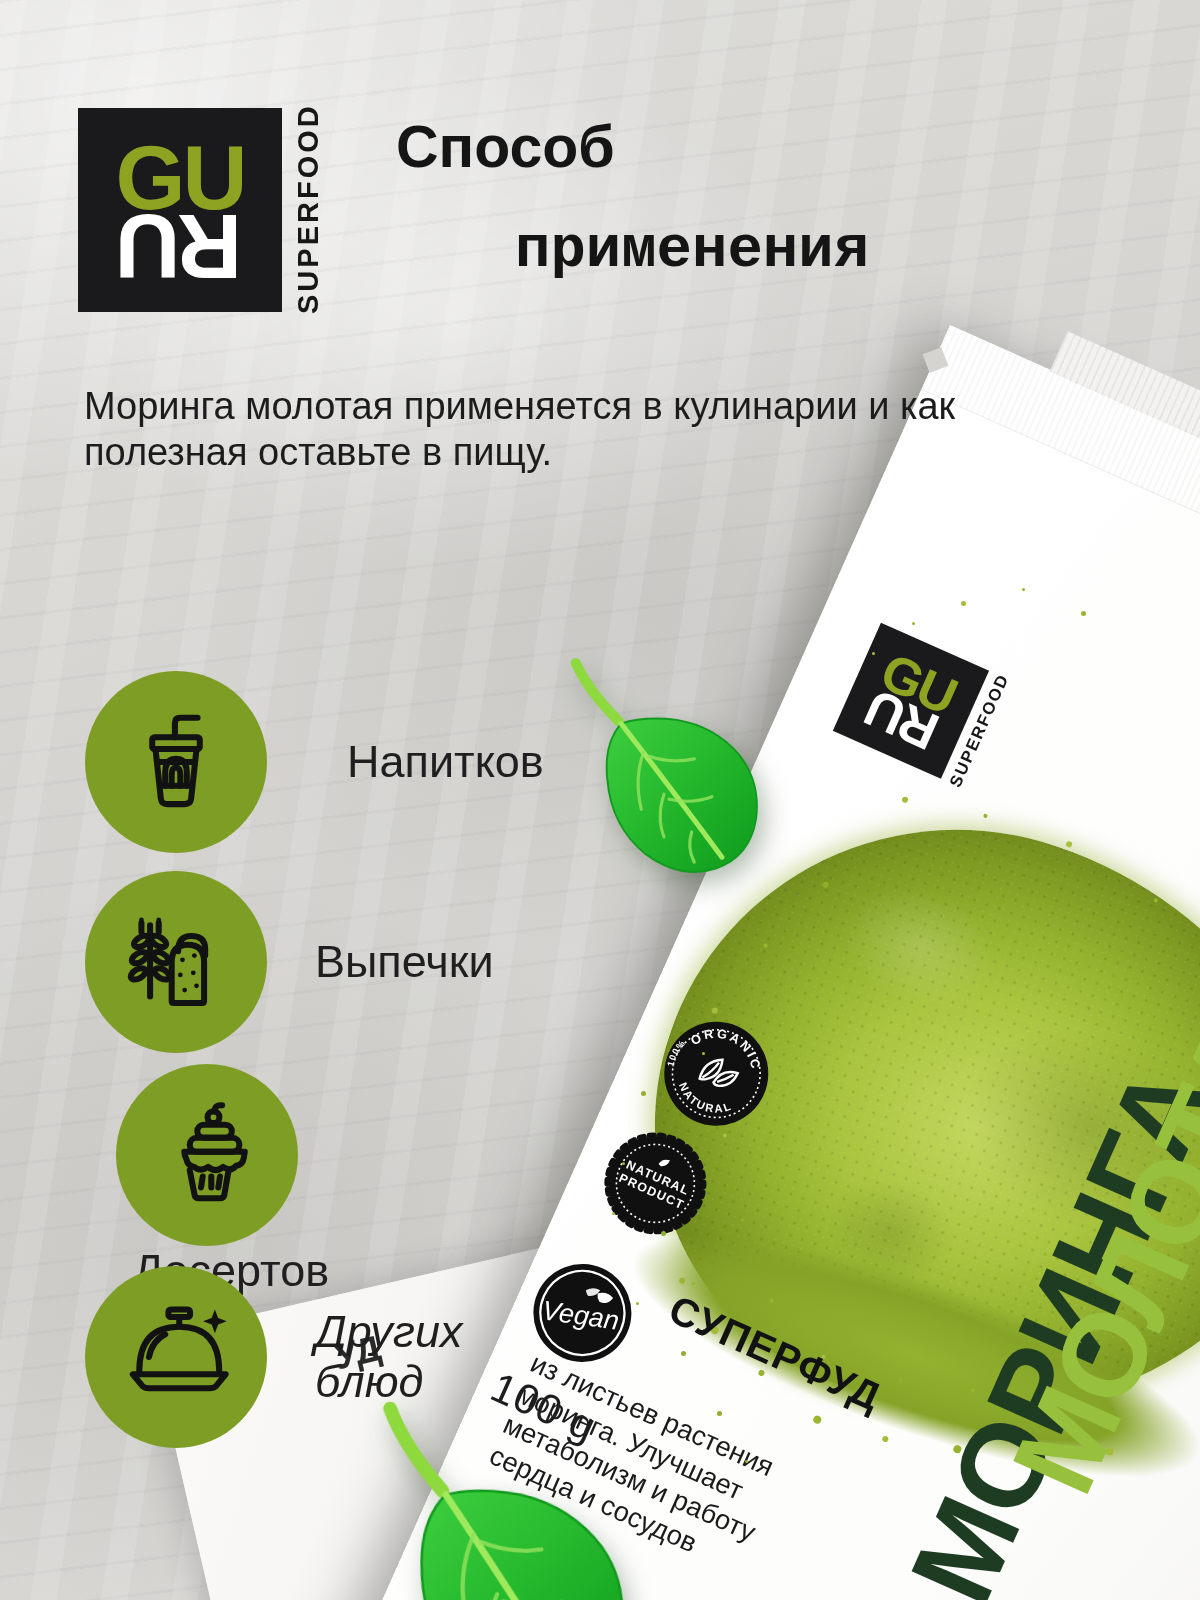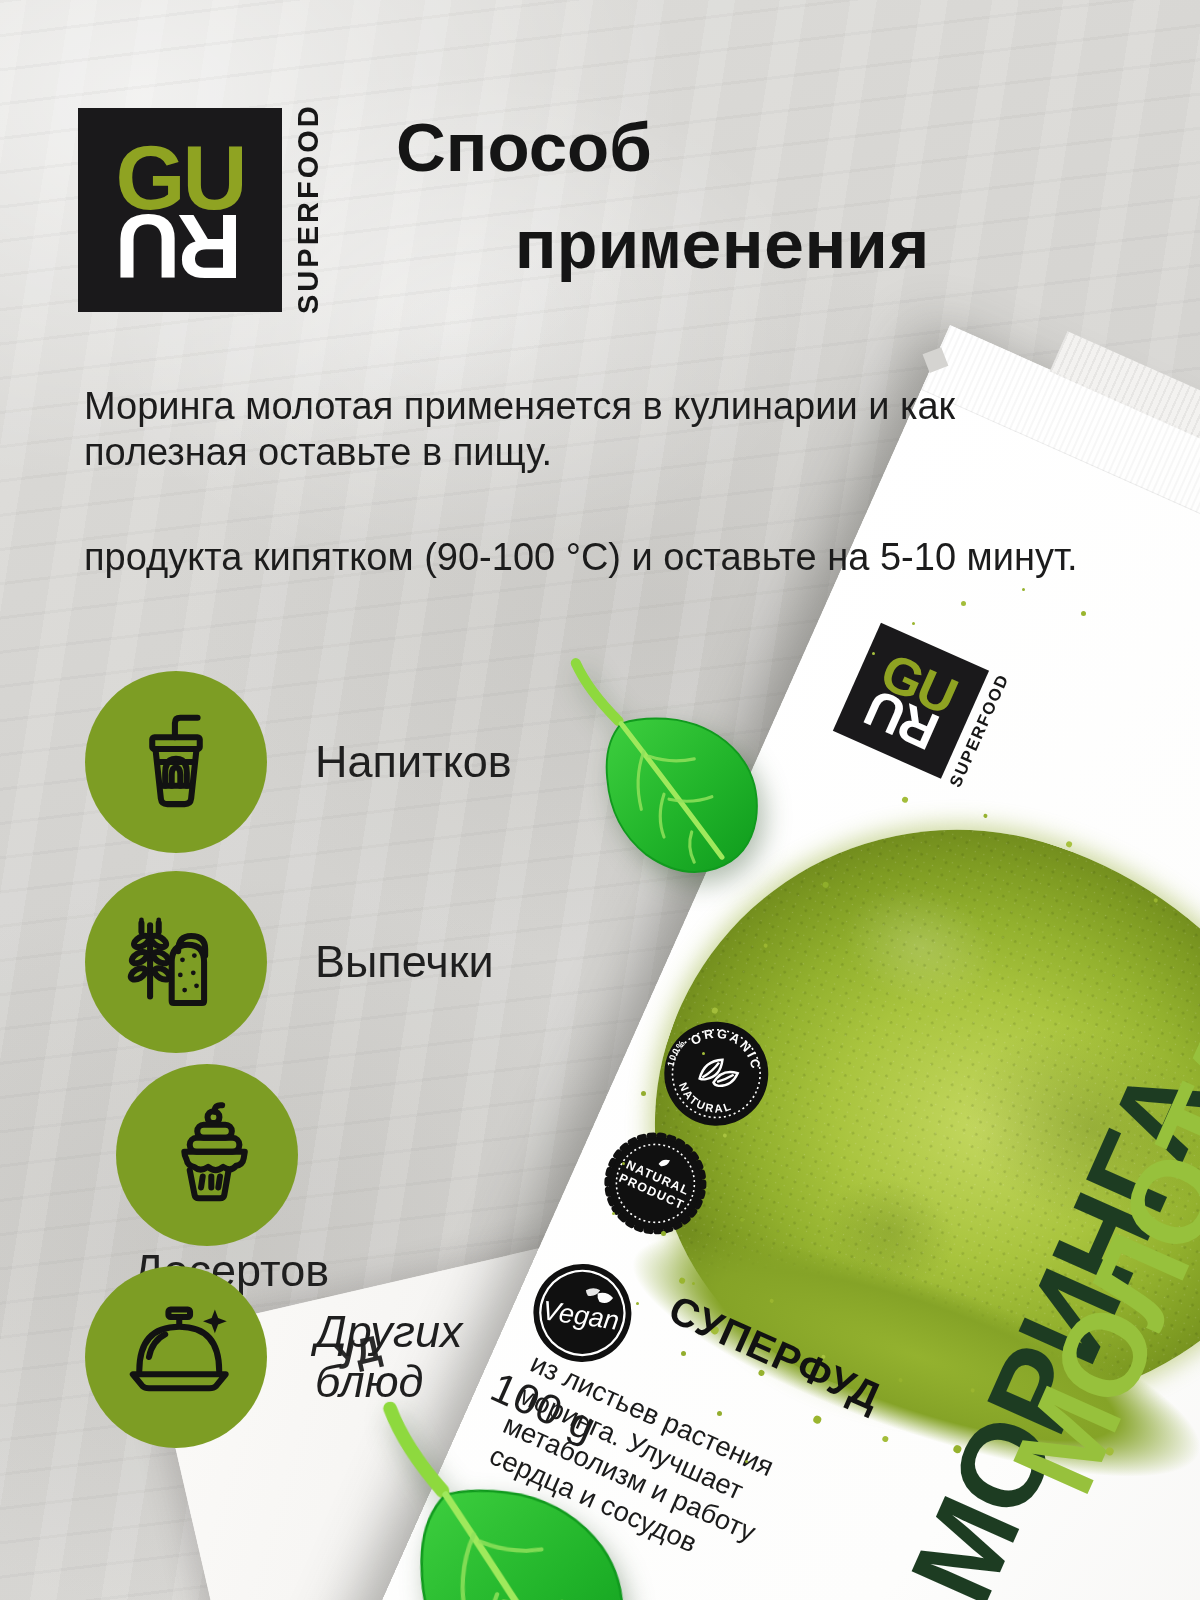--- a/index.html
+++ b/index.html
@@ -29,34 +29,34 @@
   .guru-gu,.guru-ru{font-size:90px;font-weight:800;line-height:.76;letter-spacing:-3px;}
   .guru-gu{color:#8fa322;}
   .guru-ru{color:#ffffff;display:inline-block;transform:rotate(180deg);}
   .guru-side{position:absolute;left:214px;top:206px;transform-origin:0 0;
     transform:rotate(-90deg);font-size:29px;font-weight:700;letter-spacing:3px;
     color:#171717;white-space:nowrap;}
 
   
   #main-logo{left:78px;top:108px;z-index:4;}
   #page-title{left:396px;top:96px;z-index:4;color:#151515;font-weight:700;
-    font-size:69px;line-height:103px;letter-spacing:0;}
+    font-size:59px;line-height:103px;letter-spacing:0;}
   #page-title .t2{display:block;margin-left:119px;font-family:Liberation Mono, monospace;}
 
   
   #intro{left:80px;top:383px;width:1070px;z-index:4;color:#1c1c1c;font-size:38px;line-height:46px;}
   #intro p{margin:0 0 13px 4px;}
 
   
   .usage-row{position:absolute;left:85px;z-index:4;display:flex;align-items:center;}
   .usage-circle{width:182px;height:182px;border-radius:50%;background:#7d9d24;
     display:flex;align-items:center;justify-content:center;flex:0 0 auto;}
   .usage-circle svg{width:108px;height:108px;}
   .usage-label{margin-left:48px;font-size:45px;color:#1f1f1f;line-height:50px;}
-  #row-drinks{top:671px;} #row-baking{top:871px;} #row-desserts{top:1064px;flex-direction:column;} #row-other{top:1266px;font-style:italic;}
+  #row-drinks{top:671px;gap:32px;} #row-baking{top:871px;} #row-desserts{top:1064px;flex-direction:column;} #row-other{top:1266px;font-style:italic;}
   .ic{stroke:#121212;stroke-width:5.6;fill:none;stroke-linecap:round;stroke-linejoin:round;}
   .icf{fill:#121212;stroke:none;}
 
   
   #back-pouch{left:150px;top:1338px;width:540px;height:380px;background:linear-gradient(120deg,#fbfaf8,#efeeec);
     transform:rotate(-13deg);transform-origin:0 0;z-index:1;box-shadow:-12px -8px 28px rgba(70,68,64,.18);}
   #back-pouch .frag{position:absolute;left:176px;top:40px;font-size:36px;font-weight:700;color:#2a2a2a;}
 
   
   #package{left:950px;top:325px;width:940px;height:1700px;transform:rotate(24deg);
@@ -244,21 +244,20 @@
   <span class="t2">применения</span>
 </h1>
 
 <div id="intro" class="abs">
   <p>
     <span>Моринга молотая применяется в кулинарии и как</span><br>
     <span>полезная оставьте в пищу.</span>
   </p>
   <p>
     <br>
-    <span>продукта кипятком (90-100 °С) и оставьте на 5-10 минут.</span>
   </p>
 </div>
 
 <div id="row-drinks" class="usage-row">
   <div class="usage-circle">
     <svg viewBox="0 0 100 100">
       <path class="ic" d="M49 27 V14 Q49 9 54 9 H70"></path>
       <rect class="ic" x="28" y="27" width="44" height="11" rx="2"></rect>
       <path class="ic" d="M31 38 L36 84 Q36.6 89 42 89 H58 Q63.4 89 64 84 L69 38"></path>
       <path class="ic" d="M33.5 50 H66.5 M36 72 H64"></path>

